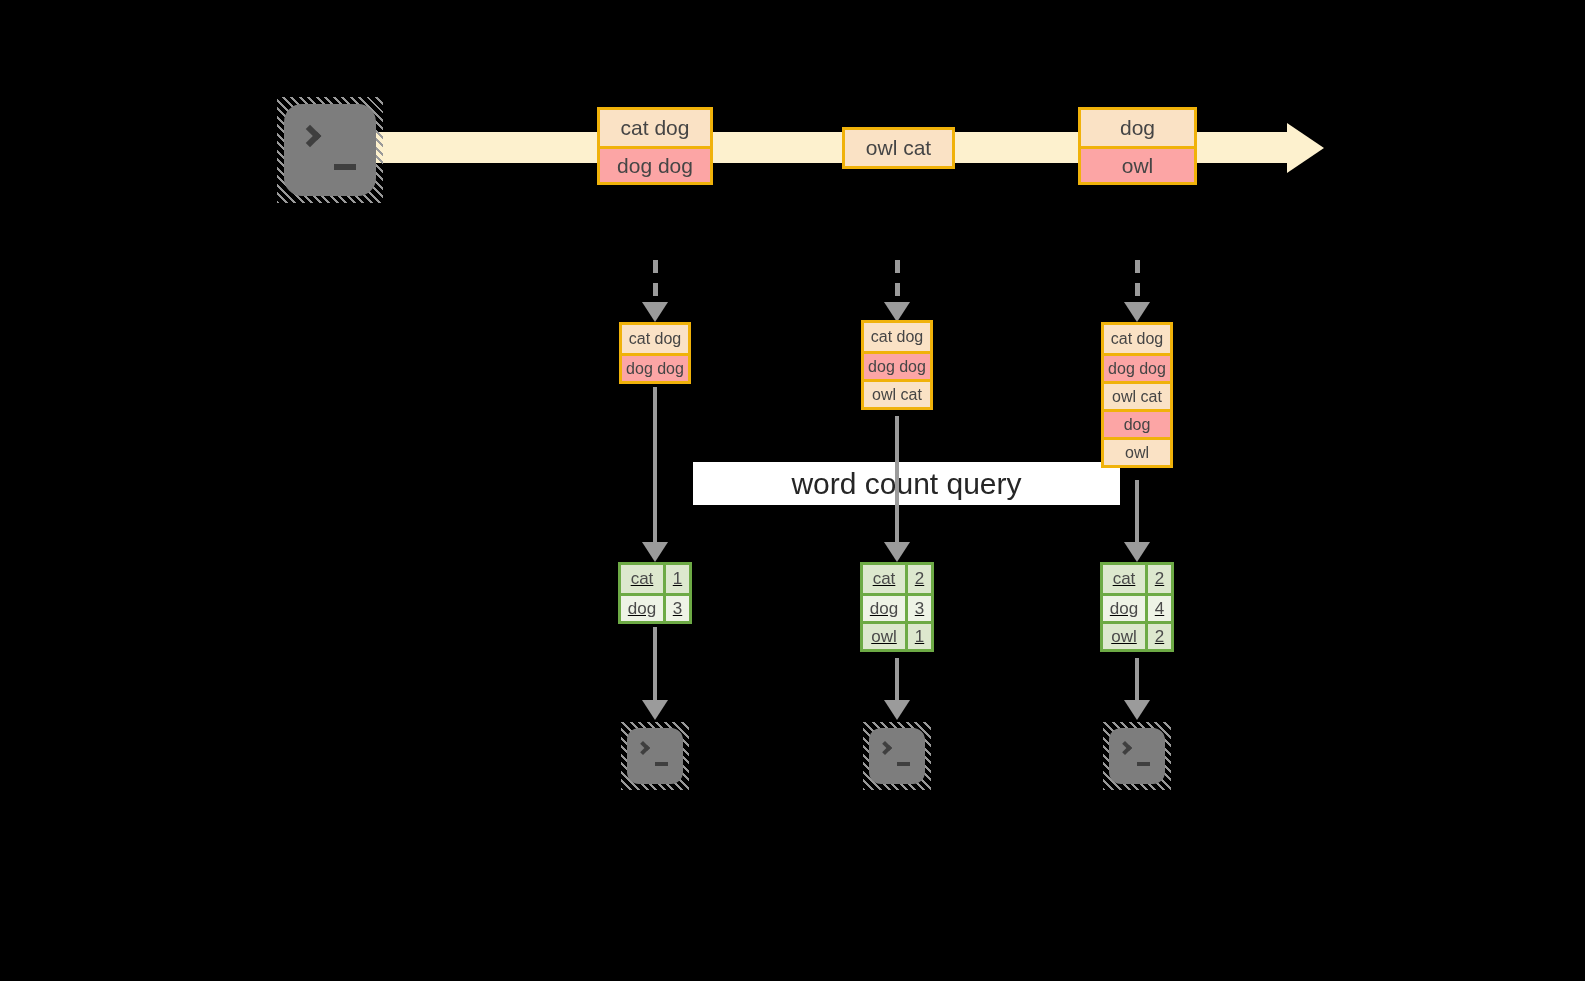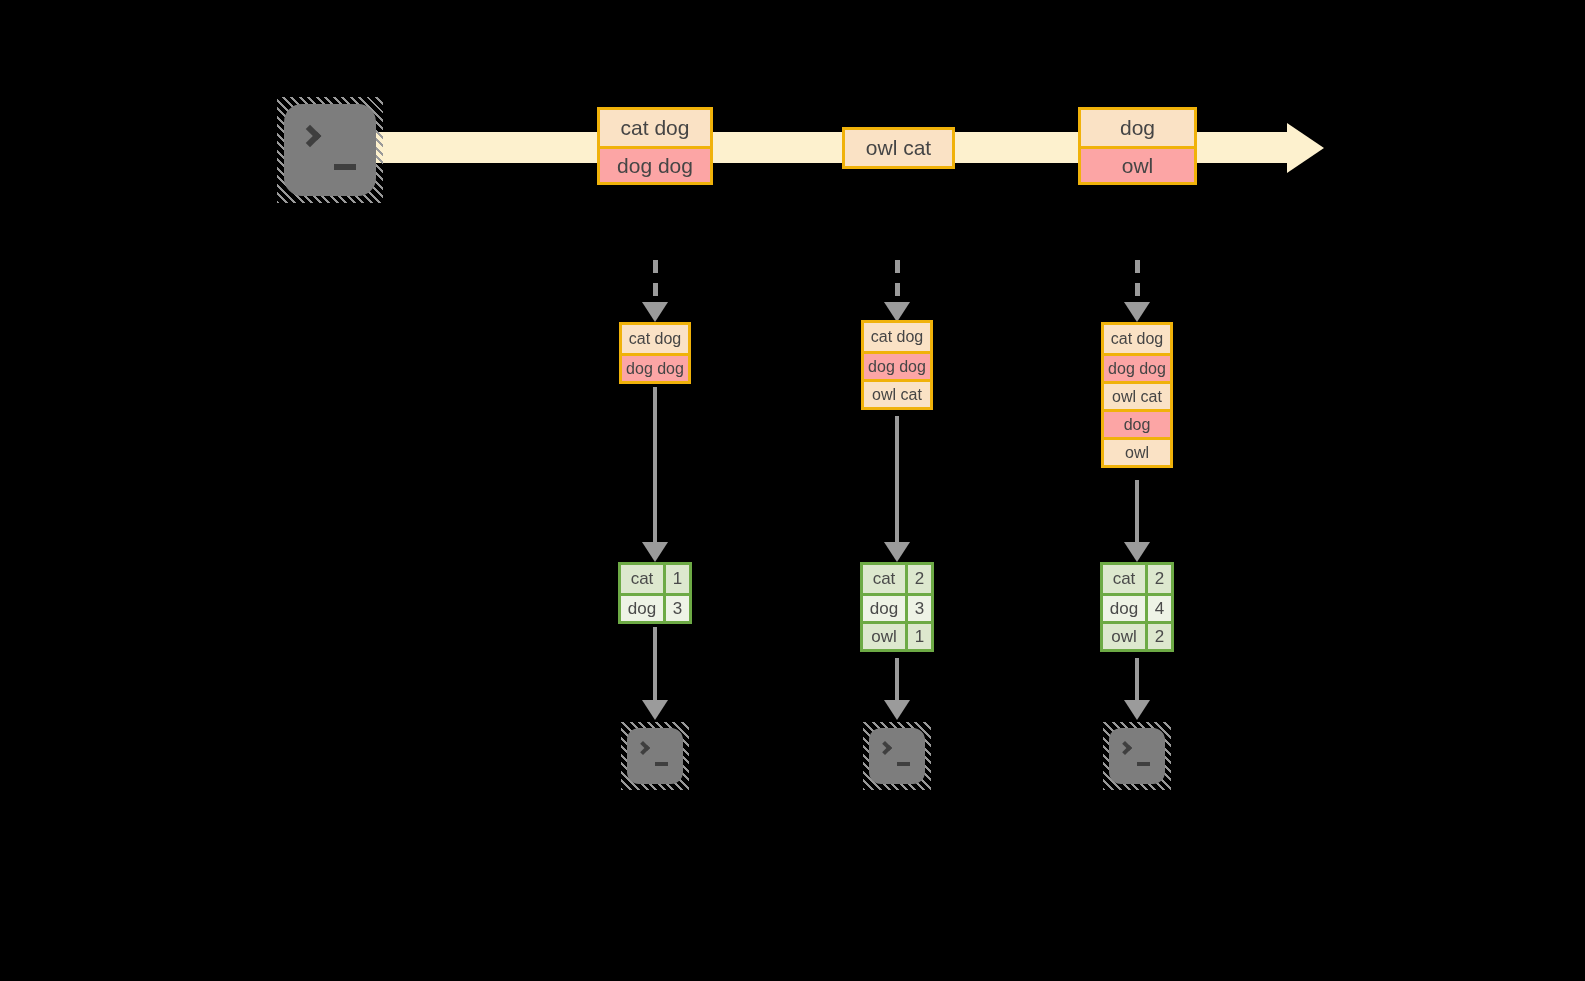--- a/index.html
+++ b/index.html
@@ -48,21 +48,21 @@
   .vline { position: absolute; width: 4px; background: #9b9b9b; z-index: 2; }
   .ahead { position: absolute; width: 0; height: 0; z-index: 2;
            border-left: 13px solid transparent; border-right: 13px solid transparent;
            border-top: 20px solid #9b9b9b; }
   
   .banner { position: absolute; left: 693px; top: 462px; width: 427px; height: 43px;
             background: #fff; color: #262626; z-index: 1;
             display: flex; align-items: center; justify-content: center;
             font-size: 30px; }
   
-  .ctable { position: absolute; width: 74px; border: 3px solid #6daa45; z-index: 3; }
+  .ctable { position: absolute; width: 74px; border: 3px solid #6daa45; z-index: 3; text-decoration: underline; }
   .crow { display: flex; height: 28px; }
   .crow + .crow { border-top: 3px solid #6daa45; }
   .crow.gd { background: #dde8ce; }
   .crow.gl { background: #eef3e6; }
   .cword { width: 45px; border-right: 3px solid #6daa45;
            display: flex; align-items: center; justify-content: center;
            font-size: 17px; color: #4a4a4a; }
   .ccount { flex: 1; display: flex; align-items: center; justify-content: center;
            font-size: 17px; color: #4a4a4a; }
 </style>
@@ -110,20 +110,21 @@
     <div class="acell d">owl cat</div>
   </div>
   <div class="abox" style="left:1101px;top:322px">
     <div class="acell d">cat dog</div>
     <div class="acell l">dog dog</div>
     <div class="acell d">owl cat</div>
     <div class="acell l">dog</div>
     <div class="acell d">owl</div>
   </div>
 
+  <div class="banner">word count query</div>
 
   <div class="vline" style="left:653px;top:387px;height:155px"></div>
   <div class="ahead" style="left:642px;top:542px"></div>
   <div class="vline" style="left:895px;top:416px;height:126px"></div>
   <div class="ahead" style="left:884px;top:542px"></div>
   <div class="vline" style="left:1135px;top:480px;height:62px"></div>
   <div class="ahead" style="left:1124px;top:542px"></div>
 
   <div class="ctable" style="left:618px;top:562px">
     <div class="crow gd">

